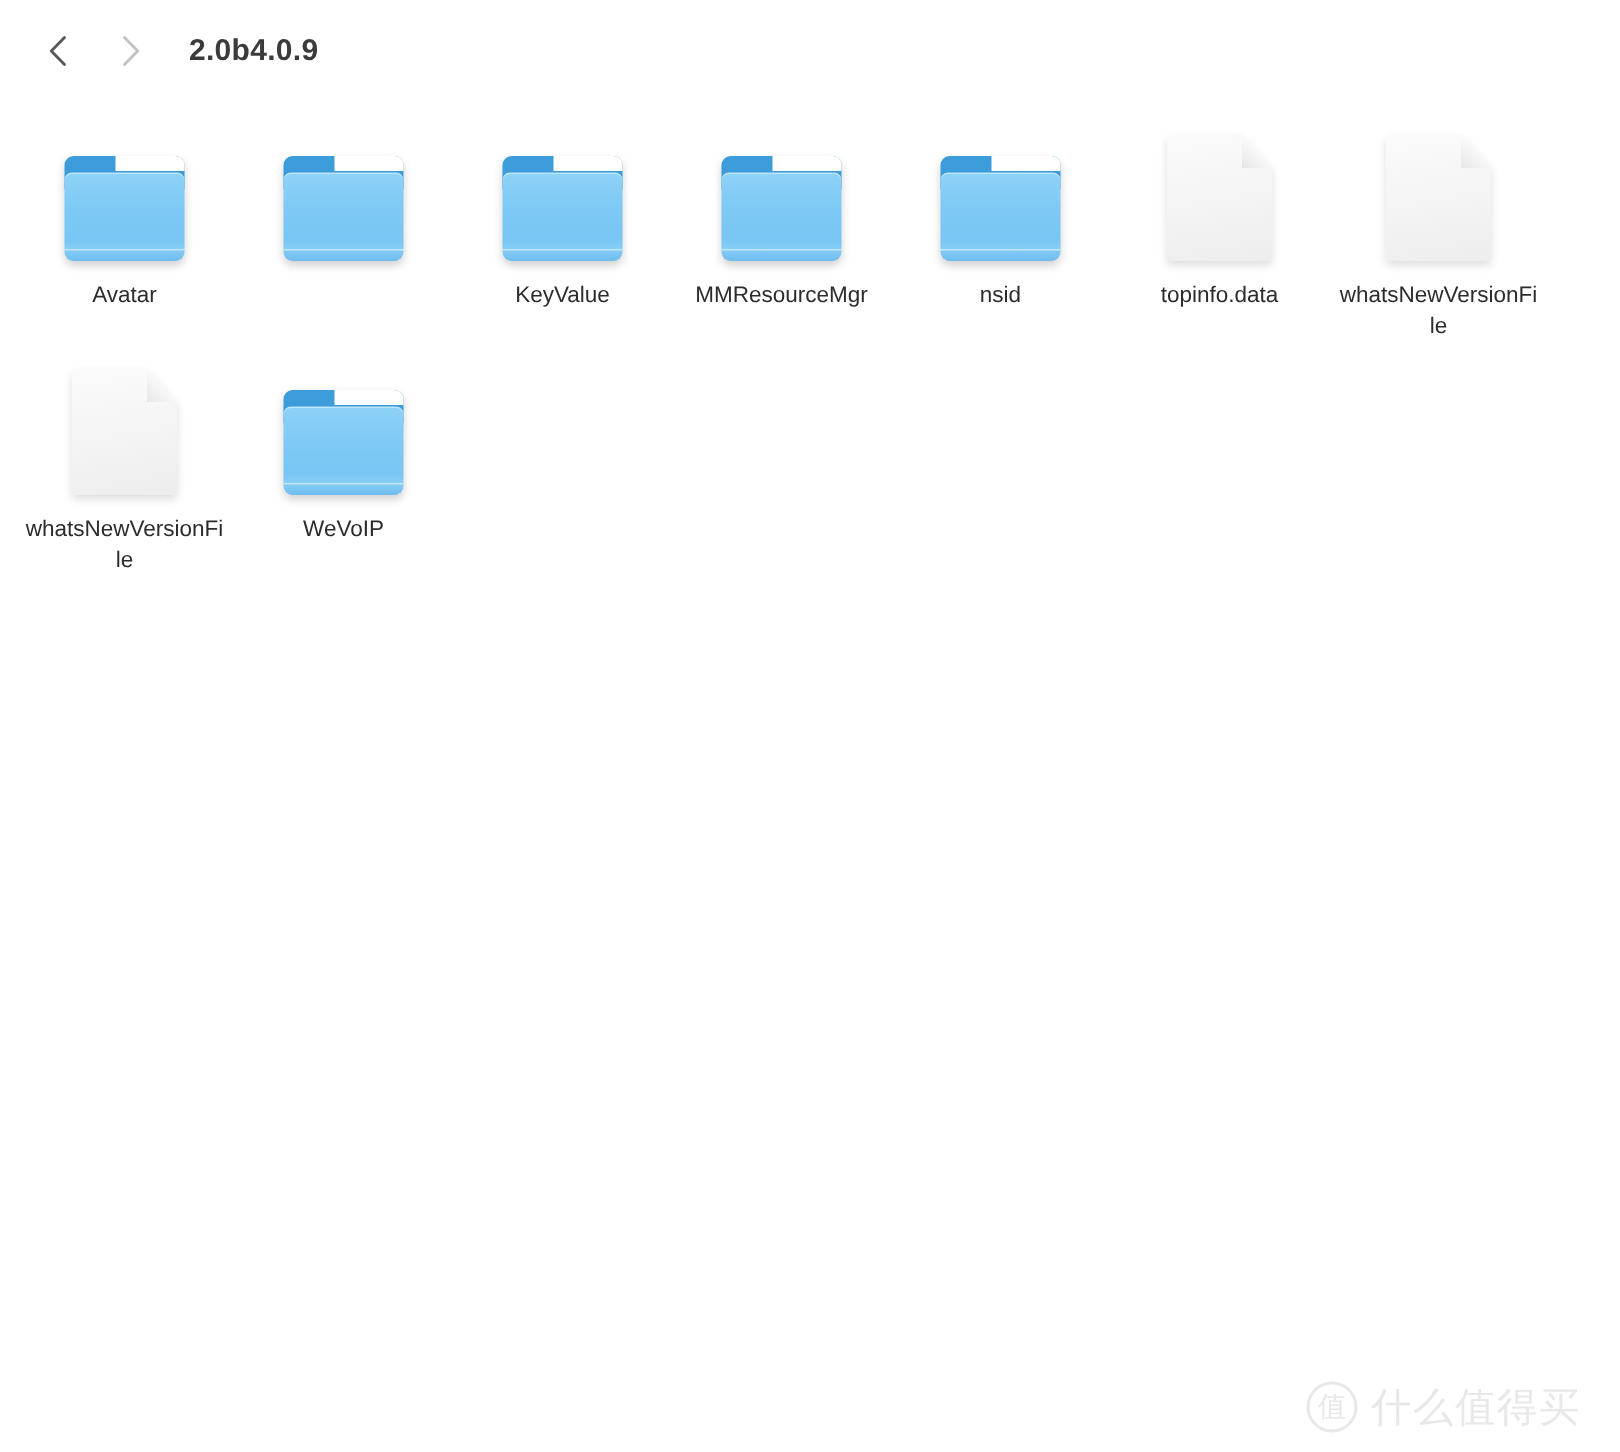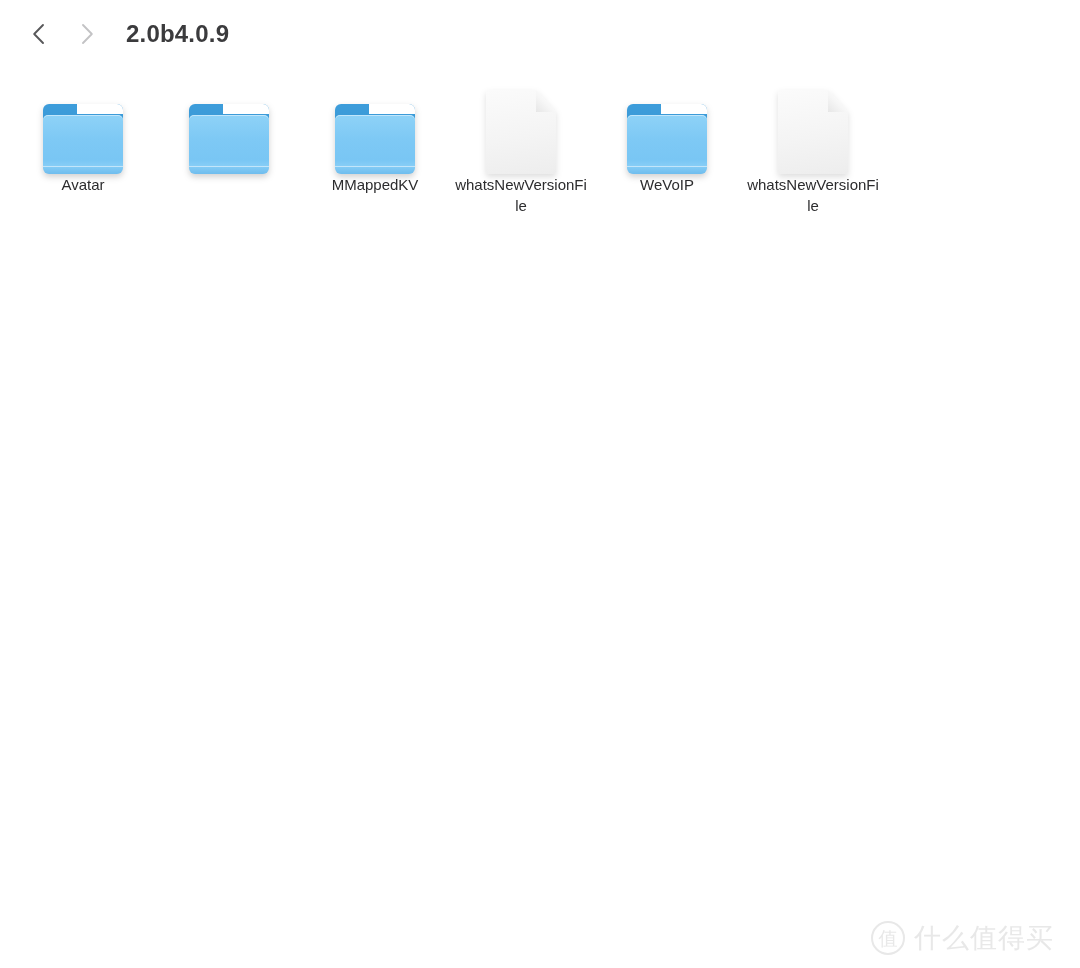--- a/index.html
+++ b/index.html
@@ -35,21 +35,21 @@
     justify-content: center;
     background: transparent;
     border: none;
     padding: 0;
     cursor: default;
   }
   .navbtn svg { display: block; }
   .nav-gap { width: 14px; }
   .folder-title {
     margin-left: 22px;
-    font-size: 24px;
+    font-size: 20px;
     font-weight: bold;
     color: #3b3b3d;
     letter-spacing: 0.2px;
     white-space: nowrap;
   }
 
   
   .icon-grid {
     position: absolute;
     top: 78px;
@@ -70,20 +70,21 @@
   }
   .icon-box {
     width: 96px;
     height: 84px;
     position: relative;
     display: flex;
     align-items: flex-end;
     justify-content: center;
   }
   .item-label {
+    margin-top: 12px;
     width: 134px;
     text-align: center;
     font-size: 15px;
     line-height: 21px;
     color: #2c2c2e;
     word-break: break-word;
     overflow-wrap: anywhere;
   }
 
   
@@ -231,55 +232,82 @@
     </div>
   </div>
 
   <div class="grid-item">
     <div class="icon-box">
       <div class="folder">
         <div class="tab"></div>
           <div class="front"></div>
       </div>
     </div>
-    <div class="item-label">MMappedKV</div>
-  </div>
-
-
-
-
+    <div class="item-label">KeyValue</div>
+  </div>
+
+
+  <div class="grid-item">
+    <div class="icon-box">
+      <div class="folder">
+        <div class="tab"></div>
+          <div class="front"></div>
+      </div>
+    </div>
+    <div class="item-label">MMResourceMgr</div>
+  </div>
+
+  <div class="grid-item">
+    <div class="icon-box">
+      <div class="folder">
+        <div class="tab"></div>
+          <div class="front"></div>
+      </div>
+    </div>
+    <div class="item-label">nsid</div>
+  </div>
 
   <div class="grid-item">
     <div class="icon-box">
       <div class="doc">
         <div class="page"></div>
           <div class="fold"></div>
       </div>
     </div>
-    <div class="item-label">whatsNewVersionFile</div>
-  </div>
-
-  <div class="grid-item">
-    <div class="icon-box">
-      <div class="folder">
-        <div class="tab"></div>
-          <div class="front"></div>
-      </div>
-    </div>
-    <div class="item-label">WeVoIP</div>
+    <div class="item-label">topinfo.data</div>
   </div>
 
   <div class="grid-item">
     <div class="icon-box">
       <div class="doc">
         <div class="page"></div>
           <div class="fold"></div>
       </div>
     </div>
     <div class="item-label">whatsNewVersionFile</div>
+  </div>
+
+  <div class="grid-item">
+    <div class="icon-box">
+      <div class="doc">
+        <div class="page"></div>
+          <div class="fold"></div>
+      </div>
+    </div>
+    <div class="item-label">whatsNewVersionFile</div>
+  </div>
+
+  <div class="grid-item">
+    <div class="icon-box">
+      <div class="folder">
+        <div class="tab"></div>
+          <div class="front"></div>
+      </div>
+    </div>
+    <div class="item-label">WeVoIP</div>
   </div>
 
 </div>
 
 <div class="watermark">
   <div class="wm-badge">值</div>
   <div class="wm-text">什么值得买</div>
 </div>
 
 </body></html>

